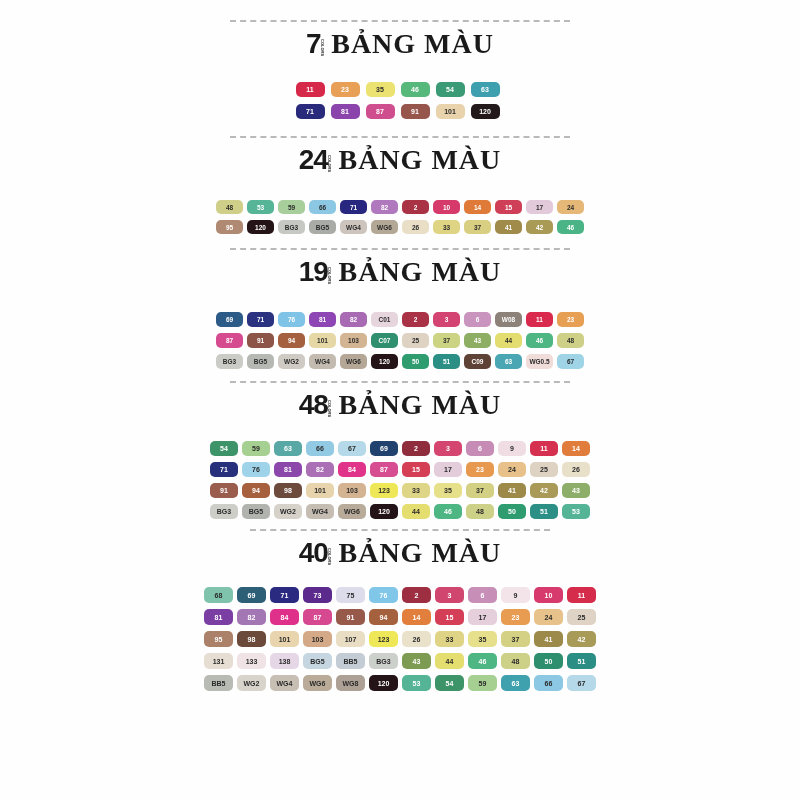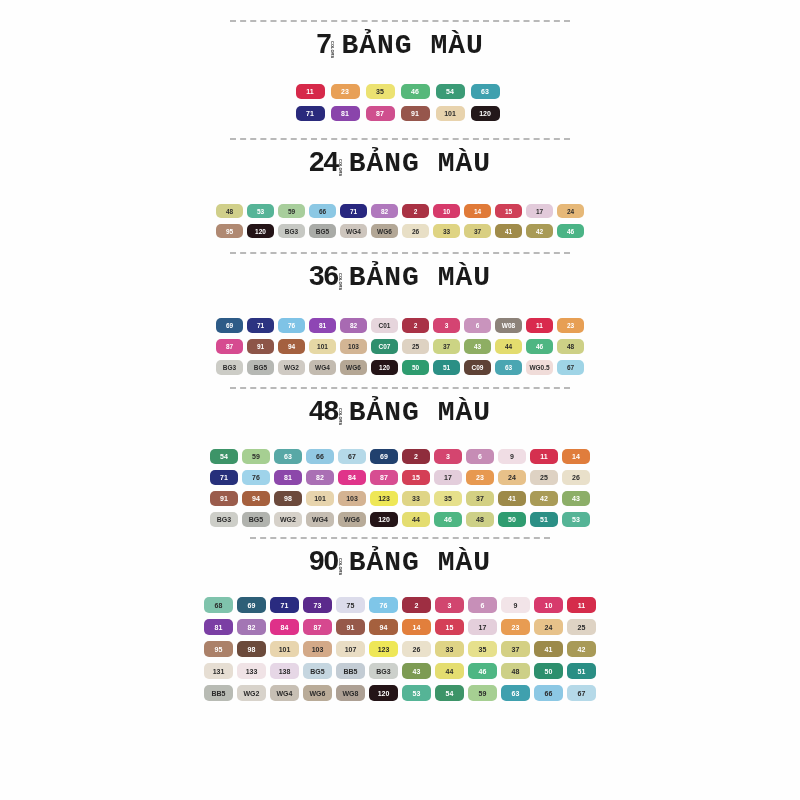--- a/index.html
+++ b/index.html
@@ -46,21 +46,21 @@
     font-family: "Liberation Sans", sans-serif;
     font-weight: 700;
     writing-mode: vertical-rl;
     text-orientation: mixed;
     letter-spacing: 0px;
     line-height: 0.9;
     vertical-align: bottom;
     transform: translateY(-2px);
   }
   .heading .bang {
-    font-family: Liberation Mono, monospace;
+    font-family: Liberation Serif, serif;
     font-weight: 700;
     letter-spacing: 1px;
     margin-top: 9px;
   }
   .grid {
     margin: 0 auto;
     display: flex;
     flex-direction: column;
   }
   .row {
@@ -150,21 +150,21 @@
           <div class="swatch" style="background: rgb(160, 139, 74);">41</div>
           <div class="swatch" style="background: rgb(169, 155, 86);">42</div>
           <div class="swatch" style="background: rgb(75, 180, 134);">46</div>
         </div>
       </div>
   </div>
 
   <div class="section s36" style="padding-top:8px;">
     <div class="divider" style="width:340px;"></div>
     <div class="heading" style="font-size:28px; margin-top:8px;">
-      <span class="count">36</span><span class="colors-vert" style="font-size:4px;">COLORS</span>&nbsp;<span class="bang">BẢNG MÀU</span>
+      <span class="count">19</span><span class="colors-vert" style="font-size:4px;">COLORS</span>&nbsp;<span class="bang">BẢNG MÀU</span>
     </div>
     <div class="grid" style="width:372px; margin-top:26px;">
         <div class="row">
           <div class="swatch" style="background: rgb(45, 91, 135);">69</div>
           <div class="swatch" style="background: rgb(43, 51, 129);">71</div>
           <div class="swatch" style="background: rgb(127, 195, 230);">76</div>
           <div class="swatch" style="background: rgb(142, 70, 180);">81</div>
           <div class="swatch" style="background: rgb(168, 106, 178);">82</div>
           <div class="swatch dark-text" style="background: rgb(230, 213, 220);">C01</div>
           <div class="swatch" style="background: rgb(169, 50, 70);">2</div>
@@ -266,21 +266,21 @@
           <div class="swatch" style="background: rgb(47, 156, 112);">50</div>
           <div class="swatch" style="background: rgb(43, 143, 133);">51</div>
           <div class="swatch" style="background: rgb(85, 180, 150);">53</div>
         </div>
       </div>
   </div>
 
   <div class="section s60" style="padding-top:4px;">
     <div class="divider" style="width:300px;"></div>
     <div class="heading" style="font-size:28px; margin-top:8px;">
-      <span class="count">90</span><span class="colors-vert" style="font-size:4px;">COLORS</span>&nbsp;<span class="bang">BẢNG MÀU</span>
+      <span class="count">40</span><span class="colors-vert" style="font-size:4px;">COLORS</span>&nbsp;<span class="bang">BẢNG MÀU</span>
     </div>
     <div class="grid" style="width:396px; margin-top:20px;">
         <div class="row">
           <div class="swatch dark-text" style="background: rgb(127, 195, 172);">68</div>
           <div class="swatch" style="background: rgb(45, 95, 119);">69</div>
           <div class="swatch" style="background: rgb(42, 43, 128);">71</div>
           <div class="swatch" style="background: rgb(91, 42, 140);">73</div>
           <div class="swatch dark-text" style="background: rgb(220, 220, 235);">75</div>
           <div class="swatch" style="background: rgb(127, 198, 232);">76</div>
           <div class="swatch" style="background: rgb(158, 46, 66);">2</div>

